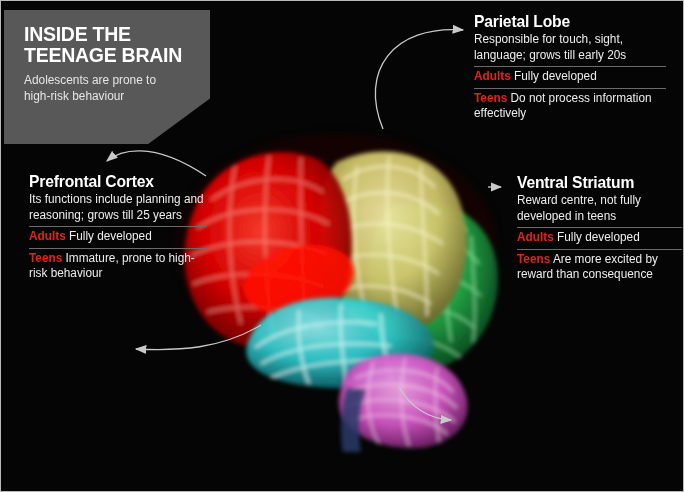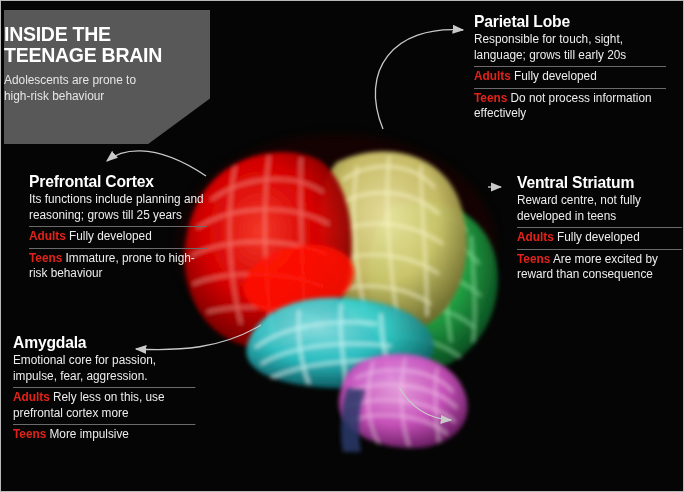--- a/index.html
+++ b/index.html
@@ -40,21 +40,21 @@
   
   #header-banner {
     position: absolute;
     left: 3px;
     top: 9px;
     width: 206px;
     height: 134px;
     background: #585858;
     -webkit-clip-path: polygon(0 0, 100% 0, 100% 66%, 70% 100%, 0 100%);
     clip-path: polygon(0 0, 100% 0, 100% 66%, 70% 100%, 0 100%);
-    padding: 13px 14px 0 0;
+    padding: 13px 14px 0 20px;
     box-sizing: border-box;
   }
   .banner-title {
     color: #ffffff;
     font-size: 21px;
     line-height: 21px;
     font-weight: bold;
     letter-spacing: -0.3px;
     text-transform: uppercase;
     font-stretch: condensed;
@@ -258,26 +258,20 @@
     </div>
   </div>
 
   <div class="callout" id="callout-prefrontal">
     <div class="callout-title">Prefrontal Cortex</div>
     <div class="callout-desc">Its functions include planning and reasoning; grows till 25 years</div>
     <div class="row"><span class="tag">Adults</span> <span>Fully developed</span></div>
     <div class="row"><span class="tag">Teens</span> <span>Immature, prone to high-risk behaviour</span></div>
   </div>
 
-  <div class="callout" id="callout-amygdala">
-    <div class="callout-title">Amygdala</div>
-    <div class="callout-desc">Emotional core for passion, impulse, fear, aggression.</div>
-    <div class="row"><span class="tag">Adults</span> <span>Rely less on this, use prefrontal cortex more</span></div>
-    <div class="row"><span class="tag">Teens</span> <span>More impulsive</span></div>
-  </div>
 
   <div class="callout" id="callout-parietal">
     <div class="callout-title">Parietal Lobe</div>
     <div class="callout-desc">Responsible for touch, sight, language; grows till early 20s</div>
     <div class="row"><span class="tag">Adults</span> <span>Fully developed</span></div>
     <div class="row"><span class="tag">Teens</span> <span>Do not process information effectively</span></div>
   </div>
 
   <div class="callout" id="callout-ventral">
     <div class="callout-title">Ventral Striatum</div>

